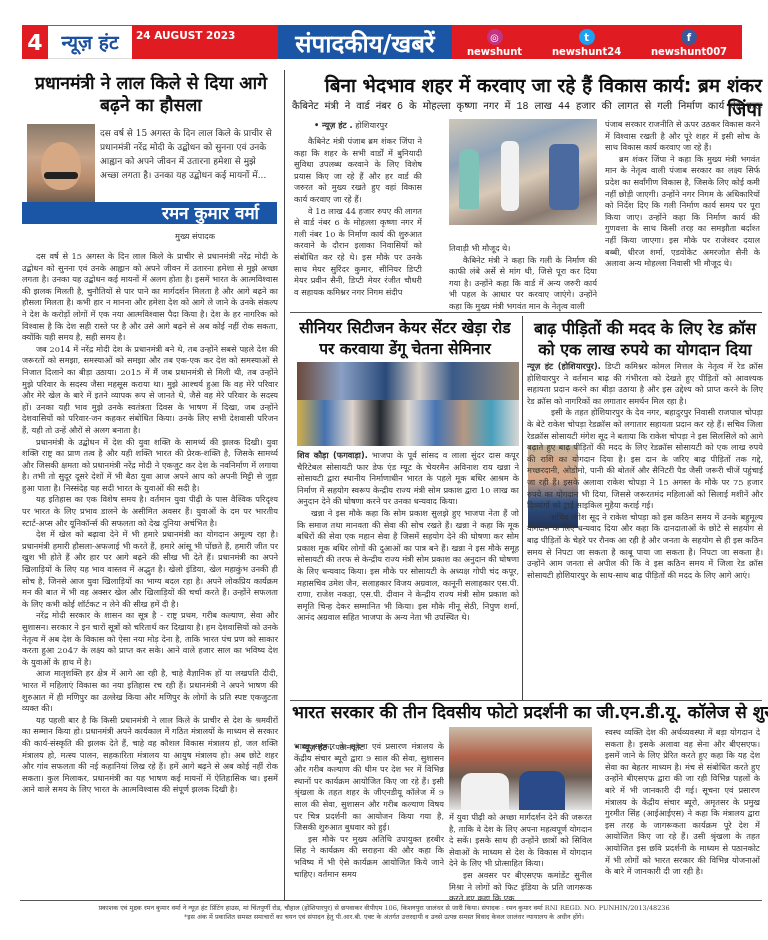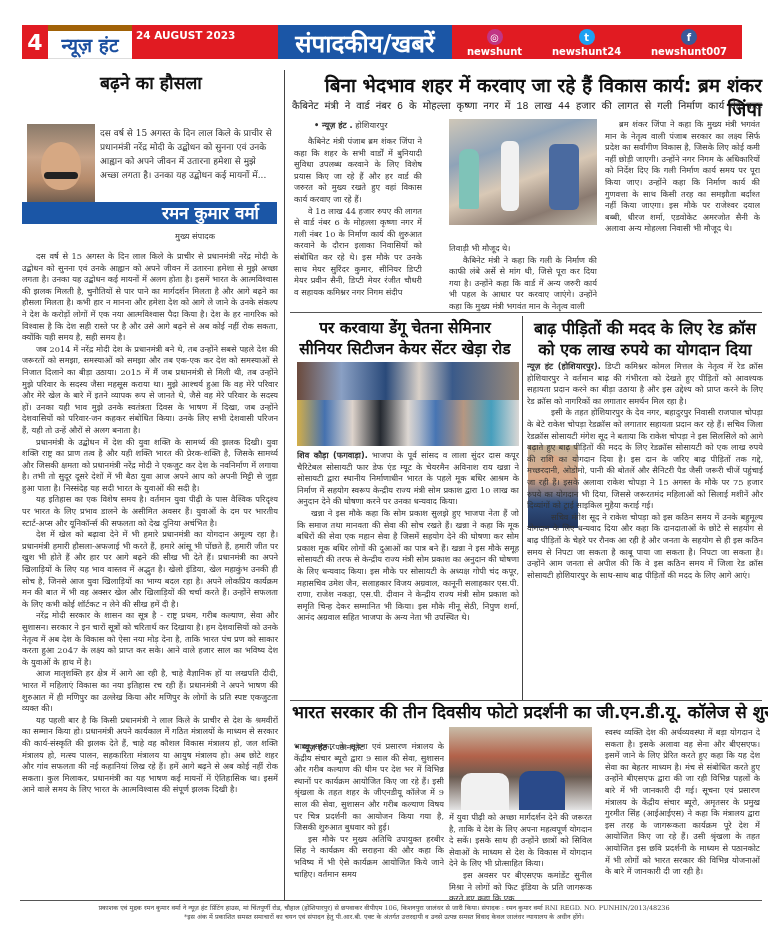--- a/index.html
+++ b/index.html
@@ -1,19 +1,19 @@
 <!DOCTYPE html>
 <html><head>
 <meta charset="utf-8">
 <style>
   * { box-sizing: border-box; margin: 0; padding: 0; }
   body { width: 768px; height: 940px; background: #fff; font-family: "DejaVu Serif", serif; color: #222; position: relative; overflow: hidden; }
   .mast { position: absolute; top: 25px; height: 34px; }
   .page-no { left: 22px; width: 26px; background: #e11b22; color: #fff; font: bold 22px "DejaVu Sans", sans-serif; display: flex; align-items: center; justify-content: center; }
-  .brand { left: 48px; width: 84px; background: #fff; color: #1b4fa0; font: bold 19px "DejaVu Sans", sans-serif; display: flex; align-items: center; justify-content: center; border-top: 6px solid #a16207; border-bottom: 1px solid #ddd; }
+  .brand { left: 48px; width: 84px; background: #fff; color: #1b4fa0; font: bold 19px "DejaVu Sans", sans-serif; display: flex; align-items: center; justify-content: center; border-top: 1px solid #a16207; border-bottom: 1px solid #ddd; }
   .dateline { left: 132px; width: 146px; background: #e11b22; color: #fff; font: bold 10.5px "DejaVu Sans", sans-serif; padding: 4px 0 0 4px; line-height: 12px; }
   .section { left: 278px; width: 174px; background: #1b56a6; color: #fff; font: bold 24px "DejaVu Sans", sans-serif; display: flex; align-items: center; justify-content: center; }
   .social { left: 452px; width: 290px; background: #e11b22; display: flex; justify-content: space-around; align-items: flex-end; padding-bottom: 2px; }
   .social-item { display: flex; flex-direction: column; align-items: center; color: #fff; font: bold 10px "DejaVu Sans", sans-serif; }
   .sicon { width: 16px; height: 16px; border-radius: 50%; margin-bottom: 1px; display: flex; align-items: center; justify-content: center; font: bold 10px "DejaVu Sans", sans-serif; color: #fff; }
   .col-rule { position: absolute; background: #444; width: 1px; }
   .hr { position: absolute; height: 1px; background: #555; }
   .headline { position: absolute; font-family: "DejaVu Sans", sans-serif; font-weight: bold; color: #111; text-align: center; }
   .sub { position: absolute; font-family: Liberation Mono, monospace; font-size: 10px; color: #222; }
   .body-text { position: absolute; font-size: 8.2px; line-height: 11.6px; text-align: justify; color: #333; overflow: hidden; }
@@ -43,20 +43,21 @@
   </div>
   <div class="social-item">
     <span class="sicon" style="background:#3b5998">f</span>
     <span>newshunt007</span>
   </div>
 </div>
 
 <div class="col-rule" style="left:284px; top:70px; height:830px;"></div>
 
 <div class="headline" style="left:20px; top:72px; width:262px; font-size:17.5px; line-height:22px;">
+  <div>प्रधानमंत्री ने लाल किले से दिया आगे</div>
   <div>बढ़ने का हौसला</div>
 </div>
 <div class="photo" style="left:27px; top:124px; width:68px; height:95px; background:linear-gradient(180deg,#8a7a6a 0%,#c9a58a 35%,#b58a6a 60%,#3a3a3a 100%);">
   <div style="position:absolute; left:14px; top:18px; width:40px; height:48px; border-radius:50% 50% 45% 45%; background:#d6a883;"></div>
   <div style="position:absolute; left:17px; top:48px; width:34px; height:7px; border-radius:4px; background:#222;"></div>
 </div>
 <div class="body-text" style="left:100px; top:126px; width:175px; font-size:9px; line-height:14px; text-align:left;">दस वर्ष से 15 अगस्त के दिन लाल किले के प्राचीर से प्रधानमंत्री नरेंद्र मोदी के उद्बोधन को सुनना एवं उनके आह्वान को अपने जीवन में उतारना हमेशा से मुझे अच्छा लगता है। उनका यह उद्बोधन कई मायनों में...</div>
 <div class="namebar">रमन कुमार वर्मा</div>
 <div class="caption" style="left:175px; top:230px;">मुख्य संपादक</div>
 <div class="body-text" style="left:22px; top:251px; width:256px; height:644px;">
@@ -83,27 +84,28 @@
 <div class="photo" style="left:449px; top:119px; width:148px; height:106px; background:linear-gradient(160deg,#cfc7b8 0%,#8fa3b8 30%,#d9c9b6 55%,#8a7a70 80%,#c7bfb0 100%);">
   <div style="position:absolute; left:10px; top:30px; width:20px; height:60px; background:#7fc3b8; border-radius:8px 8px 2px 2px;"></div>
   <div style="position:absolute; left:52px; top:22px; width:18px; height:70px; background:#f1f1f1; border-radius:6px;"></div>
   <div style="position:absolute; left:100px; top:25px; width:30px; height:66px; background:#4a6aa0; border-radius:6px;"></div>
 </div>
 <div class="body-text" style="left:449px; top:228px; width:148px; height:80px;margin-top:15px;">
   <p style="text-indent:0">तिवाड़ी भी मौजूद थे।</p>
   <p>कैबिनेट मंत्री ने कहा कि गली के निर्माण की काफी लंबे अर्से से मांग थी, जिसे पूरा कर दिया गया है। उन्होंने कहा कि वार्ड में अन्य जरुरी कार्य भी पहल के आधार पर करवाए जाएंगे। उन्होंने कहा कि मुख्य मंत्री भगवंत मान के नेतृत्व वाली</p>
 </div>
 <div class="body-text" style="left:605px; top:119px; width:155px; height:188px;">
+  <p style="text-indent:0">पंजाब सरकार राजनीति से ऊपर उठकर विकास करने में विश्वास रखती है और पूरे शहर में इसी सोच के साथ विकास कार्य करवाए जा रहे हैं।</p>
   <p>ब्रम शंकर जिंपा ने कहा कि मुख्य मंत्री भगवंत मान के नेतृत्व वाली पंजाब सरकार का लक्ष्य सिर्फ प्रदेश का सर्वांगीण विकास है, जिसके लिए कोई कमी नहीं छोड़ी जाएगी। उन्होंने नगर निगम के अधिकारियों को निर्देश दिए कि गली निर्माण कार्य समय पर पूरा किया जाए। उन्होंने कहा कि निर्माण कार्य की गुणवत्ता के साथ किसी तरह का समझौता बर्दाश्त नहीं किया जाएगा। इस मौके पर राजेश्वर दयाल बब्बी, धीरज शर्मा, एडवोकेट अमरजोत सैनी के अलावा अन्य मोहल्ला निवासी भी मौजूद थे।</p>
 </div>
 <div class="hr" style="left:290px; top:312px; width:472px;"></div>
 
 <div class="headline" style="left:290px; top:318px; width:230px; font-size:15.5px; line-height:21px;">
+  <div>सीनियर सिटीजन केयर सेंटर खेड़ा रोड</div>
   <div>पर करवाया डेंगू चेतना सेमिनार</div>
-  <div>सीनियर सिटीजन केयर सेंटर खेड़ा रोड</div>
 </div>
 <div class="photo" style="left:297px; top:362px; width:222px; height:84px; background:linear-gradient(90deg,#6b4a3c 0%,#8aa0c4 20%,#2a4a7a 40%,#d8d0c8 55%,#3a5a8a 70%,#9a8a7a 100%);">
   <div style="position:absolute; left:0; top:38px; width:222px; height:46px; background:linear-gradient(90deg,#e6c04a,#3b6fb5,#f0e0d0,#222,#e8e0d8,#3b6fb5,#c9a080,#3fa6c8,#e5e5e5);opacity:.85;"></div>
 </div>
 <div class="body-text" style="left:297px; top:450px; width:222px; height:246px;">
   <p style="text-indent:0"><b style="font-family:'DejaVu Sans',sans-serif;">शिव कौड़ा (फगवाड़ा).</b> <span>भाजपा के पूर्व सांसद व लाला सुंदर दास कपूर चैरिटेबल सोसायटी फार डेफ एंड म्यूट के चेयरमैन अविनाश राय खन्ना ने सोसायटी द्वारा स्थानीय निर्माणाधीन भारत के पहले मूक बधिर आश्रम के निर्माण में सहयोग स्वरूप केन्द्रीय राज्य मंत्री सोम प्रकाश द्वारा 10 लाख का अनुदान देने की घोषणा करने पर उनका धन्यवाद किया।</span></p>
   <p>खन्ना ने इस मौके कहा कि सोम प्रकाश सुलझे हुए भाजपा नेता हैं जो कि समाज तथा मानवता की सेवा की सोच रखते हैं। खन्ना ने कहा कि मूक बधिरों की सेवा एक महान सेवा है जिसमें सहयोग देने की घोषणा कर सोम प्रकाश मूक बधिर लोगों की दुआओं का पात्र बने हैं। खन्ना ने इस मौके समूह सोसायटी की तरफ से केन्द्रीय राज्य मंत्री सोम प्रकाश का अनुदान की घोषणा के लिए धन्यवाद किया। इस मौके पर सोसायटी के अध्यक्ष गोपी चंद कपूर, महासचिव उमेश जैन, सलाहकार विजय अग्रवाल, कानूनी सलाहकार एस.पी. राणा, राजेश नकड़ा, एस.पी. दीवान ने केन्द्रीय राज्य मंत्री सोम प्रकाश को समृति चिन्ह देकर सम्मानित भी किया। इस मौके मीनू सेठी, निपुण शर्मा, आनंद अग्रवाल सहित भाजपा के अन्य नेता भी उपस्थित थे।</p>
 </div>
 <div class="col-rule" style="left:522px; top:316px; height:384px;"></div>
 

